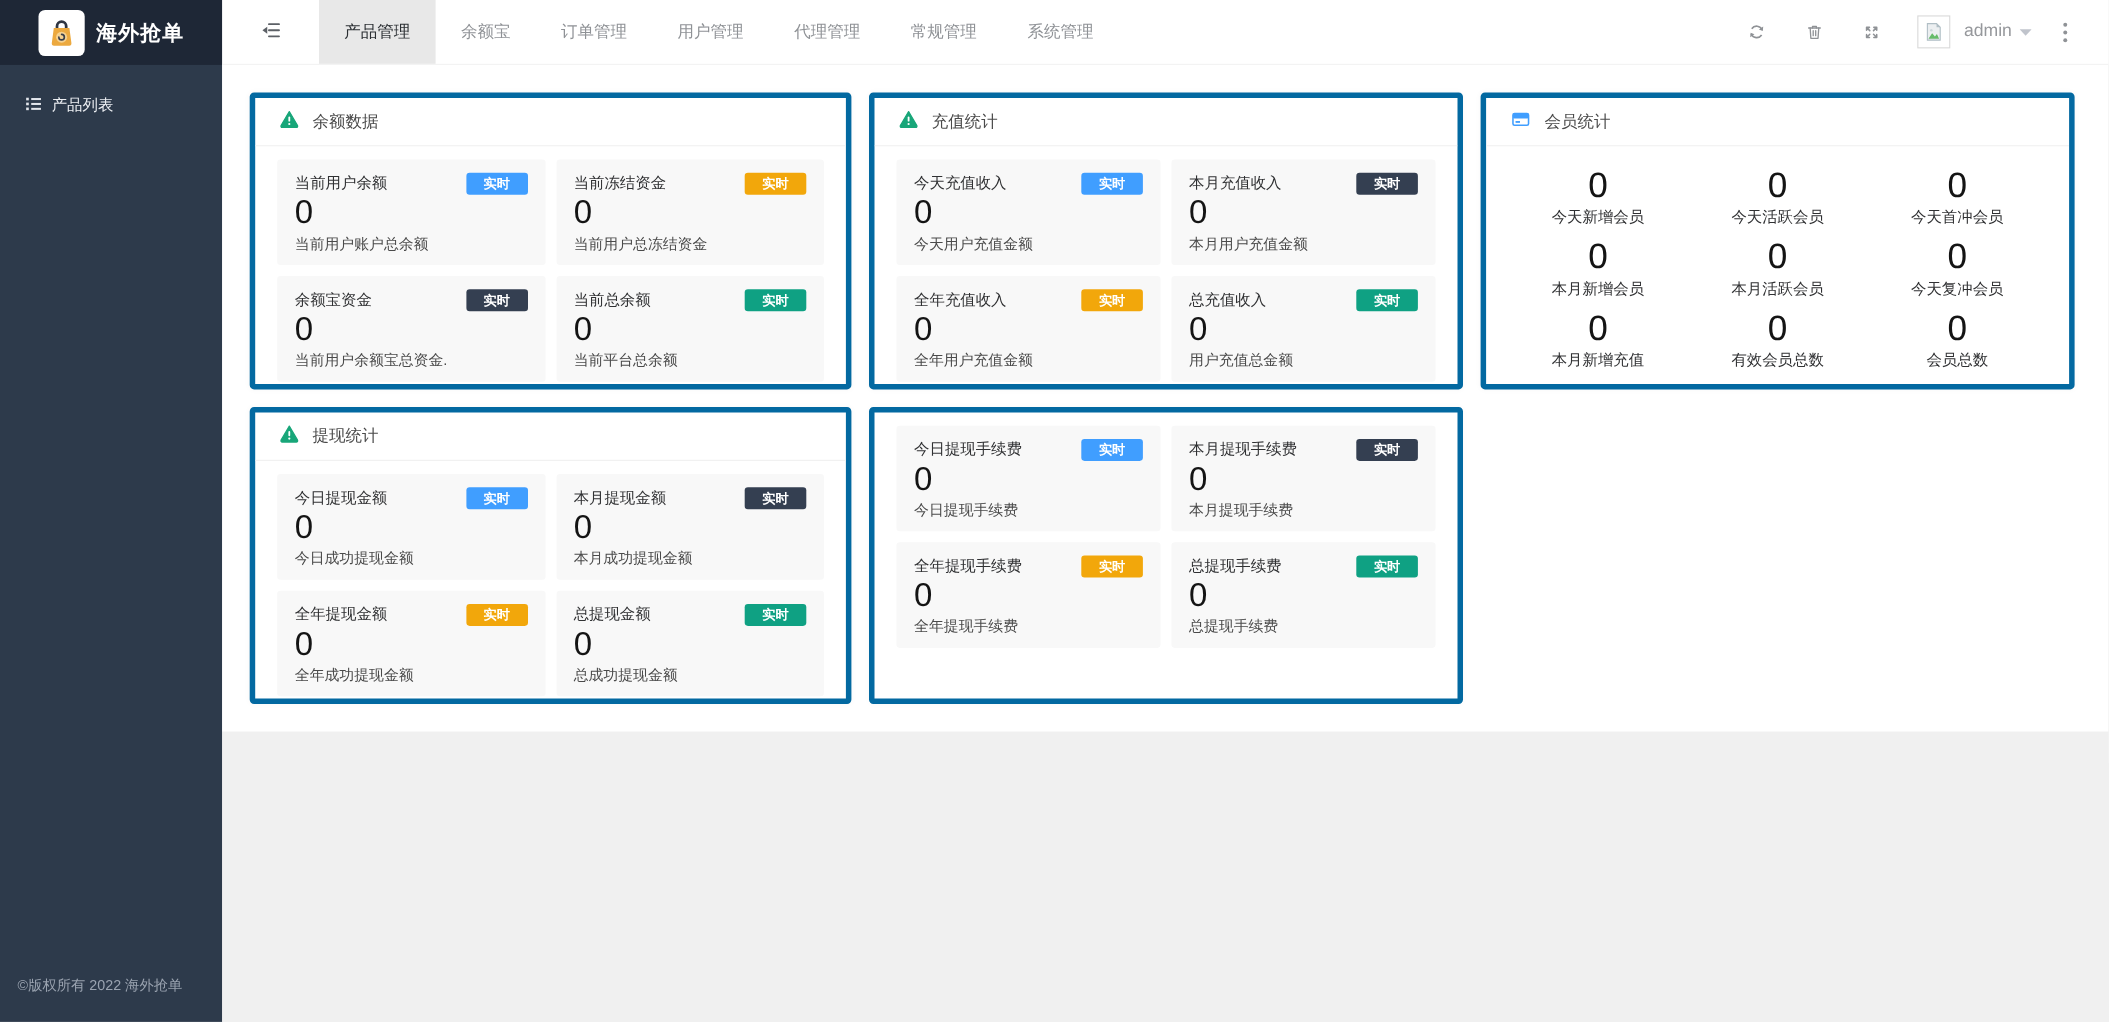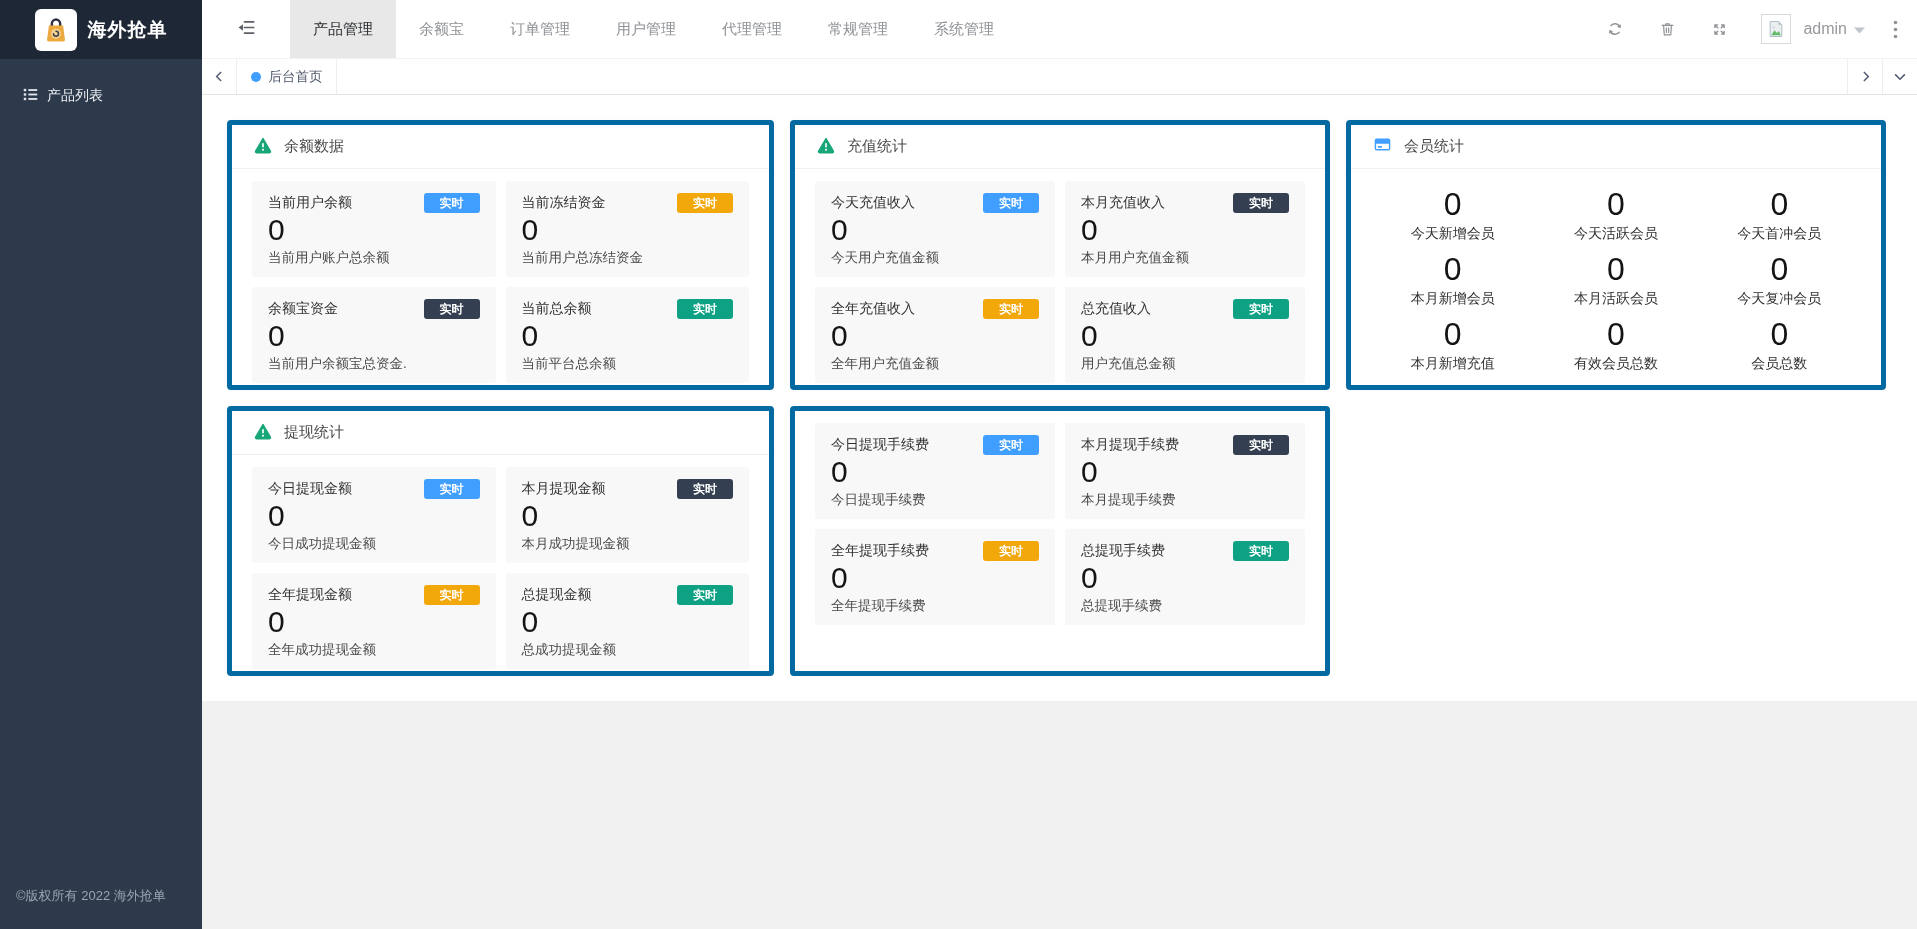--- a/index.html
+++ b/index.html
@@ -2,38 +2,38 @@
 <html><head>
 <meta charset="utf-8">
 <style>
   * { box-sizing: border-box; margin: 0; padding: 0; }
   html,body { width:1917px; height:929px; overflow:hidden; }
   body { font-family:"Liberation Sans","DejaVu Sans",sans-serif; background:#f0f0f0; color:#303133; }
   .app { display:flex; width:100%; height:100%; }
 
   
   .sidebar { width:202px; min-width:202px; background:#2d3a4b; display:flex; flex-direction:column; }
-  .logo { height:59px; background:#1e2736; display:flex; align-items:center; justify-content:center; gap:11px; cursor:pointer;text-decoration:underline; }
+  .logo { height:59px; background:#1e2736; display:flex; align-items:center; justify-content:center; gap:11px; cursor:pointer; }
   .logo-badge { width:42px; height:42px; background:#fff; border-radius:6px; display:flex; align-items:center; justify-content:center; }
   .logo-title { color:#ffffff; font-size:19px; font-weight:bold; letter-spacing:1px; }
   .menu { padding-top:12px; }
   .menu-item { height:50px; display:flex; align-items:center; gap:8px; padding-left:22px; color:#eef0f4; font-size:14px; cursor:pointer; }
   .copyright { margin-top:auto; padding:20px 16px 24px 16px; color:#9aa3b0; font-size:13px; }
 
   
   .main { flex:1; display:flex; flex-direction:column; min-width:0; }
 
   
   .topnav { height:59px; background:#fff; display:flex; align-items:stretch; border-bottom:1px solid #f2f2f2; }
   .collapse-btn { width:88px; display:flex; align-items:center; justify-content:center; background:none; border:none; cursor:pointer; }
   .nav-tabs { display:flex; align-items:stretch; }
   .nav-tab { display:flex; align-items:center; padding:0 23px; font-size:15px; color:#8f9296; cursor:pointer; white-space:nowrap; }
   .nav-tab.active { background:#e8e8e8; color:#2b2f33; font-weight:normal; }
   .nav-spacer { flex:1; }
-  .nav-actions { display:flex; align-items:center; padding-right:14px; }
+  .nav-actions { display:flex; align-items:center; padding-right:32px; }
   .icon-btn { background:none; border:none; cursor:pointer; display:flex; align-items:center; justify-content:center; width:20px; margin-right:32px; }
   .avatar { width:30px; height:30px; border:1px solid #d9d9d9; background:#fff; display:flex; align-items:center; justify-content:center; cursor:pointer; margin-right:12px; }
   .user-dd { display:flex; align-items:center; gap:7px; cursor:pointer; margin-right:22px; }
   .user-name { color:#96989c; font-size:16px; }
   .kebab { width:16px; margin-right:0; }
 
   
   .tabbar { height:36px; background:#fff; display:flex; align-items:stretch; border-bottom:1px solid #e4e4e4; }
   .tb-btn { width:35px; border:none; background:none; display:flex; align-items:center; justify-content:center; cursor:pointer; }
   .tb-btn.left { border-right:1px solid #eee; }
@@ -174,42 +174,20 @@
         <button class="icon-btn kebab">
           <svg width="5" height="19" viewBox="0 0 5 19">
             <circle cx="2.5" cy="2.5" r="1.8" fill="#8f9296"></circle>
               <circle cx="2.5" cy="9.5" r="1.8" fill="#8f9296"></circle>
               <circle cx="2.5" cy="16.5" r="1.8" fill="#8f9296"></circle>
           </svg>
         </button>
       </div>
     </header>
 
-    <div class="tabbar">
-      <button class="tb-btn left">
-        <svg width="13" height="13" viewBox="0 0 16 16">
-            <polyline points="10,2.5 4.5,8 10,13.5" fill="none" stroke="#515a6e" stroke-width="1.8"></polyline>
-          </svg>
-      </button>
-      <div class="page-tab">
-        <span class="dot"></span>
-        <span>后台首页</span>
-      </div>
-      <div class="tb-spacer"></div>
-      <button class="tb-btn right">
-        <svg width="13" height="13" viewBox="0 0 16 16">
-            <polyline points="6,2.5 11.5,8 6,13.5" fill="none" stroke="#515a6e" stroke-width="1.8"></polyline>
-          </svg>
-      </button>
-      <button class="tb-btn down">
-        <svg width="14" height="14" viewBox="0 0 16 16">
-            <polyline points="2.5,5 8,10.5 13.5,5" fill="none" stroke="#515a6e" stroke-width="1.8"></polyline>
-          </svg>
-      </button>
-    </div>
 
     <main class="content">
       <div class="panel">
         <div class="cards-grid" id="cardsGrid">
             <section class="card">
               <div class="card-header">
                 <span><svg width="18" height="18" viewBox="0 0 24 24">
                     <path d="M12 3.2 L22 20.2 a1.6 1.6 0 0 1 -1.4 2.3 H3.4 A1.6 1.6 0 0 1 2 20.2 Z" fill="#18a679" stroke="#18a679" stroke-width="1.5" stroke-linejoin="round"></path>
                     <rect x="10.9" y="9.2" width="2.2" height="6.2" rx="1.1" fill="#fff"></rect>
                     <circle cx="12" cy="18.3" r="1.35" fill="#fff"></circle>

